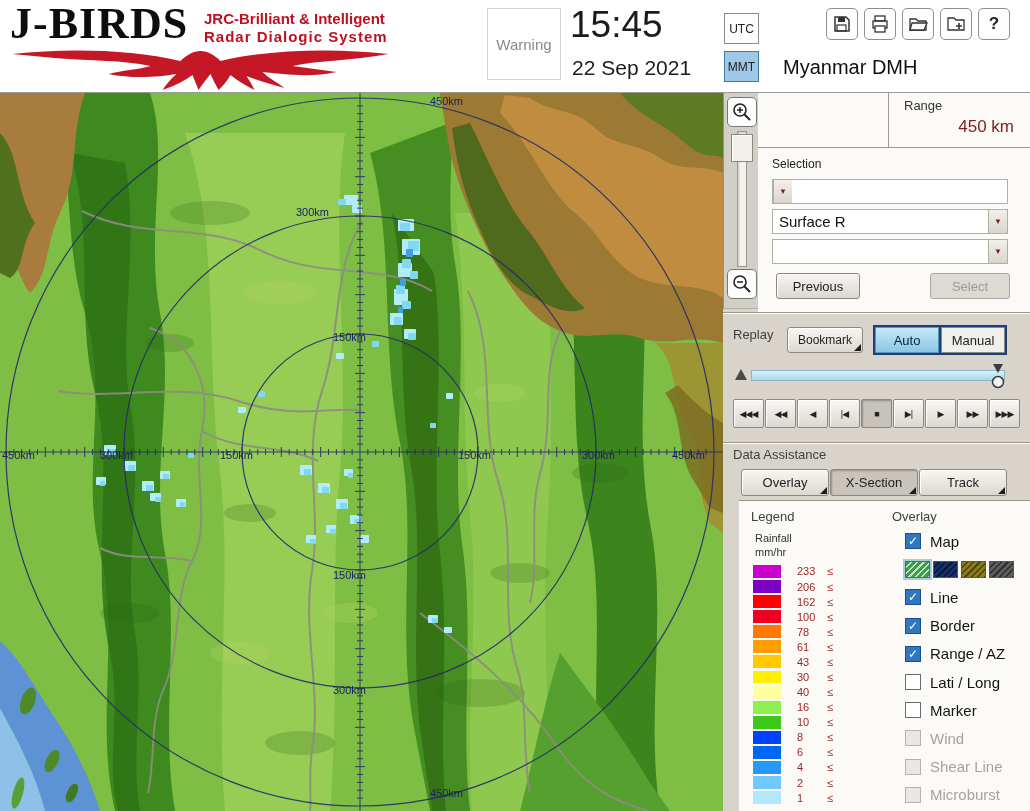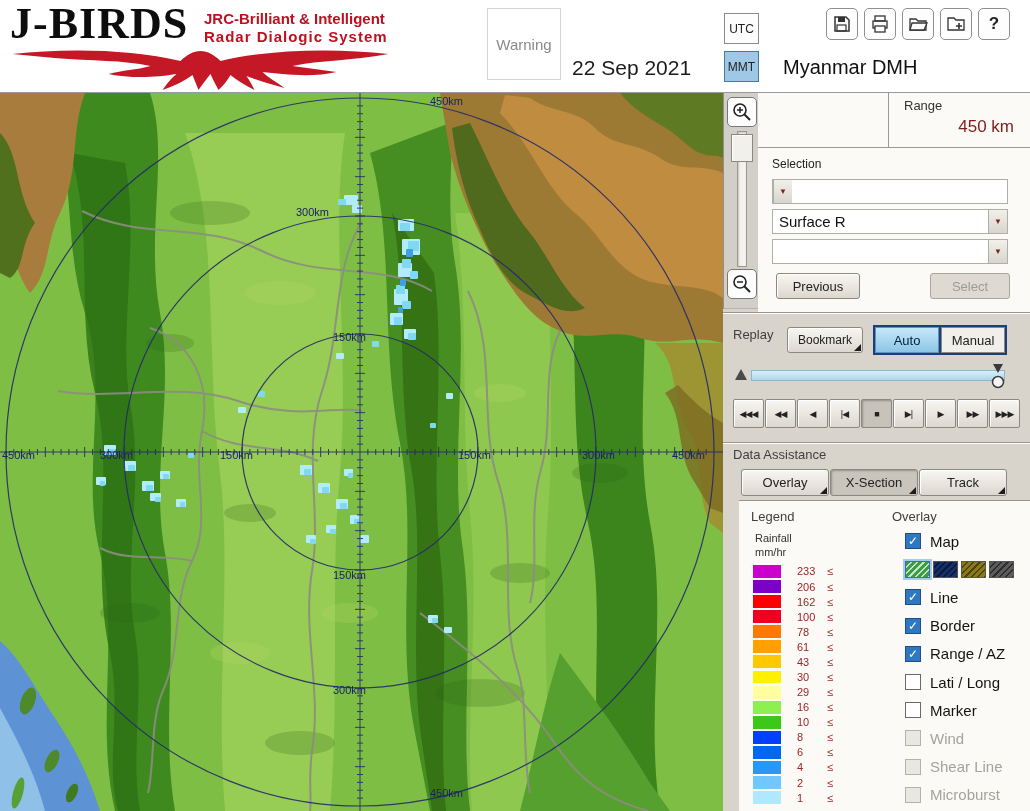--- a/index.html
+++ b/index.html
@@ -130,20 +130,21 @@
           C258,32 266,36 274,42 C258,38 246,34 236,30 C240,36 242,40 244,44
           C234,39 226,34 220,29 C216,36 212,40 208,44 C205,38 202,33 200,28
           C196,33 192,38 188,44 C186,39 184,34 182,29 C174,35 164,40 152,44
           C156,38 160,33 166,28 C148,31 122,33 98,28 C112,24 126,24 140,20
           C112,14 82,15 44,12 Z"></path>
       </svg>
     </div>
     <div class="warnbox">
       <span>Warning</span>
     </div>
+    <div class="clock-time">15:45</div>
     <div class="clock-date">22 Sep 2021</div>
     <div class="tzbtn utc">UTC</div>
     <div class="tzbtn mmt">MMT</div>
     <div class="iconrow">
       <div class="hbtn">
         <svg width="20" height="20" viewBox="0 0 20 20">
           <path d="M3,3 h11 l3,3 v11 h-14 z" fill="none" stroke="#333" stroke-width="1.5"></path>
           <rect x="6" y="3" width="7" height="5" fill="#333"></rect>
           <rect x="5" y="11" width="9" height="6" fill="none" stroke="#333" stroke-width="1.2"></rect>
         </svg>
@@ -621,21 +622,21 @@
             <span class="lgval">43</span>
             <span class="lgle">≤</span>
           </div>
           <div class="lgrow">
             <span class="lgsw" style="background: rgb(255, 240, 0);"></span>
             <span class="lgval">30</span>
             <span class="lgle">≤</span>
           </div>
           <div class="lgrow">
             <span class="lgsw" style="background: rgb(255, 255, 160);"></span>
-            <span class="lgval">29</span>
+            <span class="lgval">40</span>
             <span class="lgle">≤</span>
           </div>
           <div class="lgrow">
             <span class="lgsw" style="background: rgb(140, 240, 80);"></span>
             <span class="lgval">16</span>
             <span class="lgle">≤</span>
           </div>
           <div class="lgrow">
             <span class="lgsw" style="background: rgb(60, 200, 24);"></span>
             <span class="lgval">10</span>

